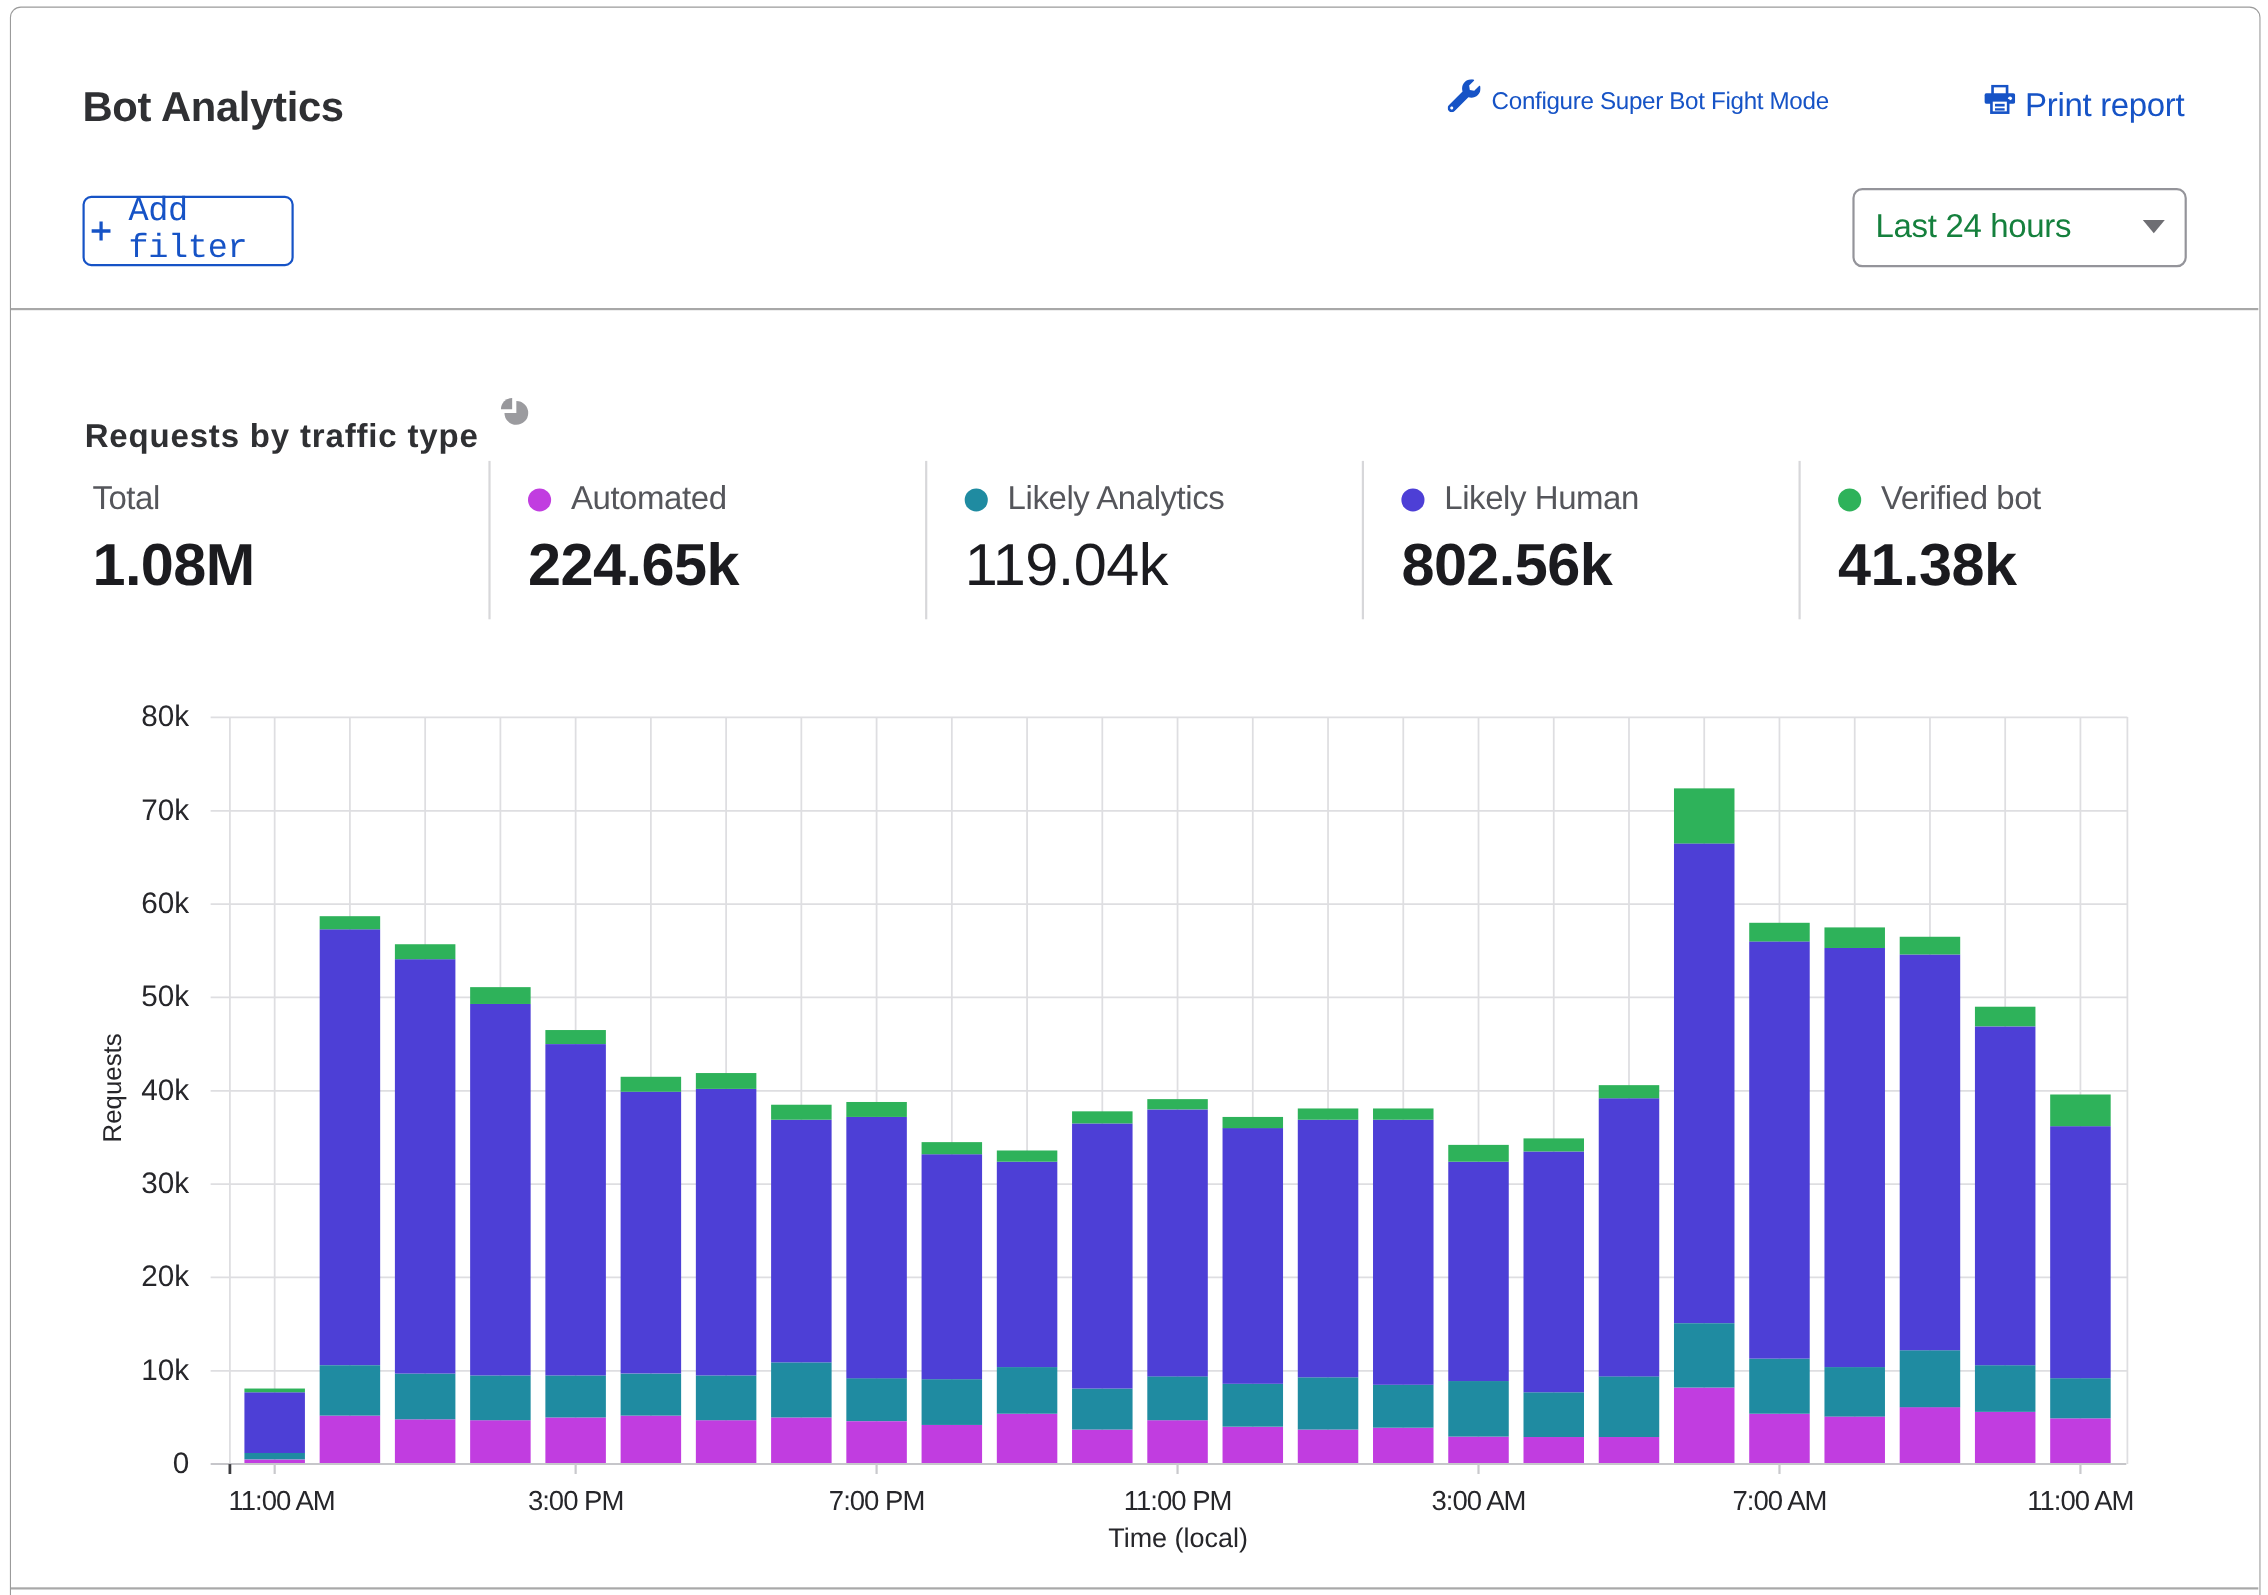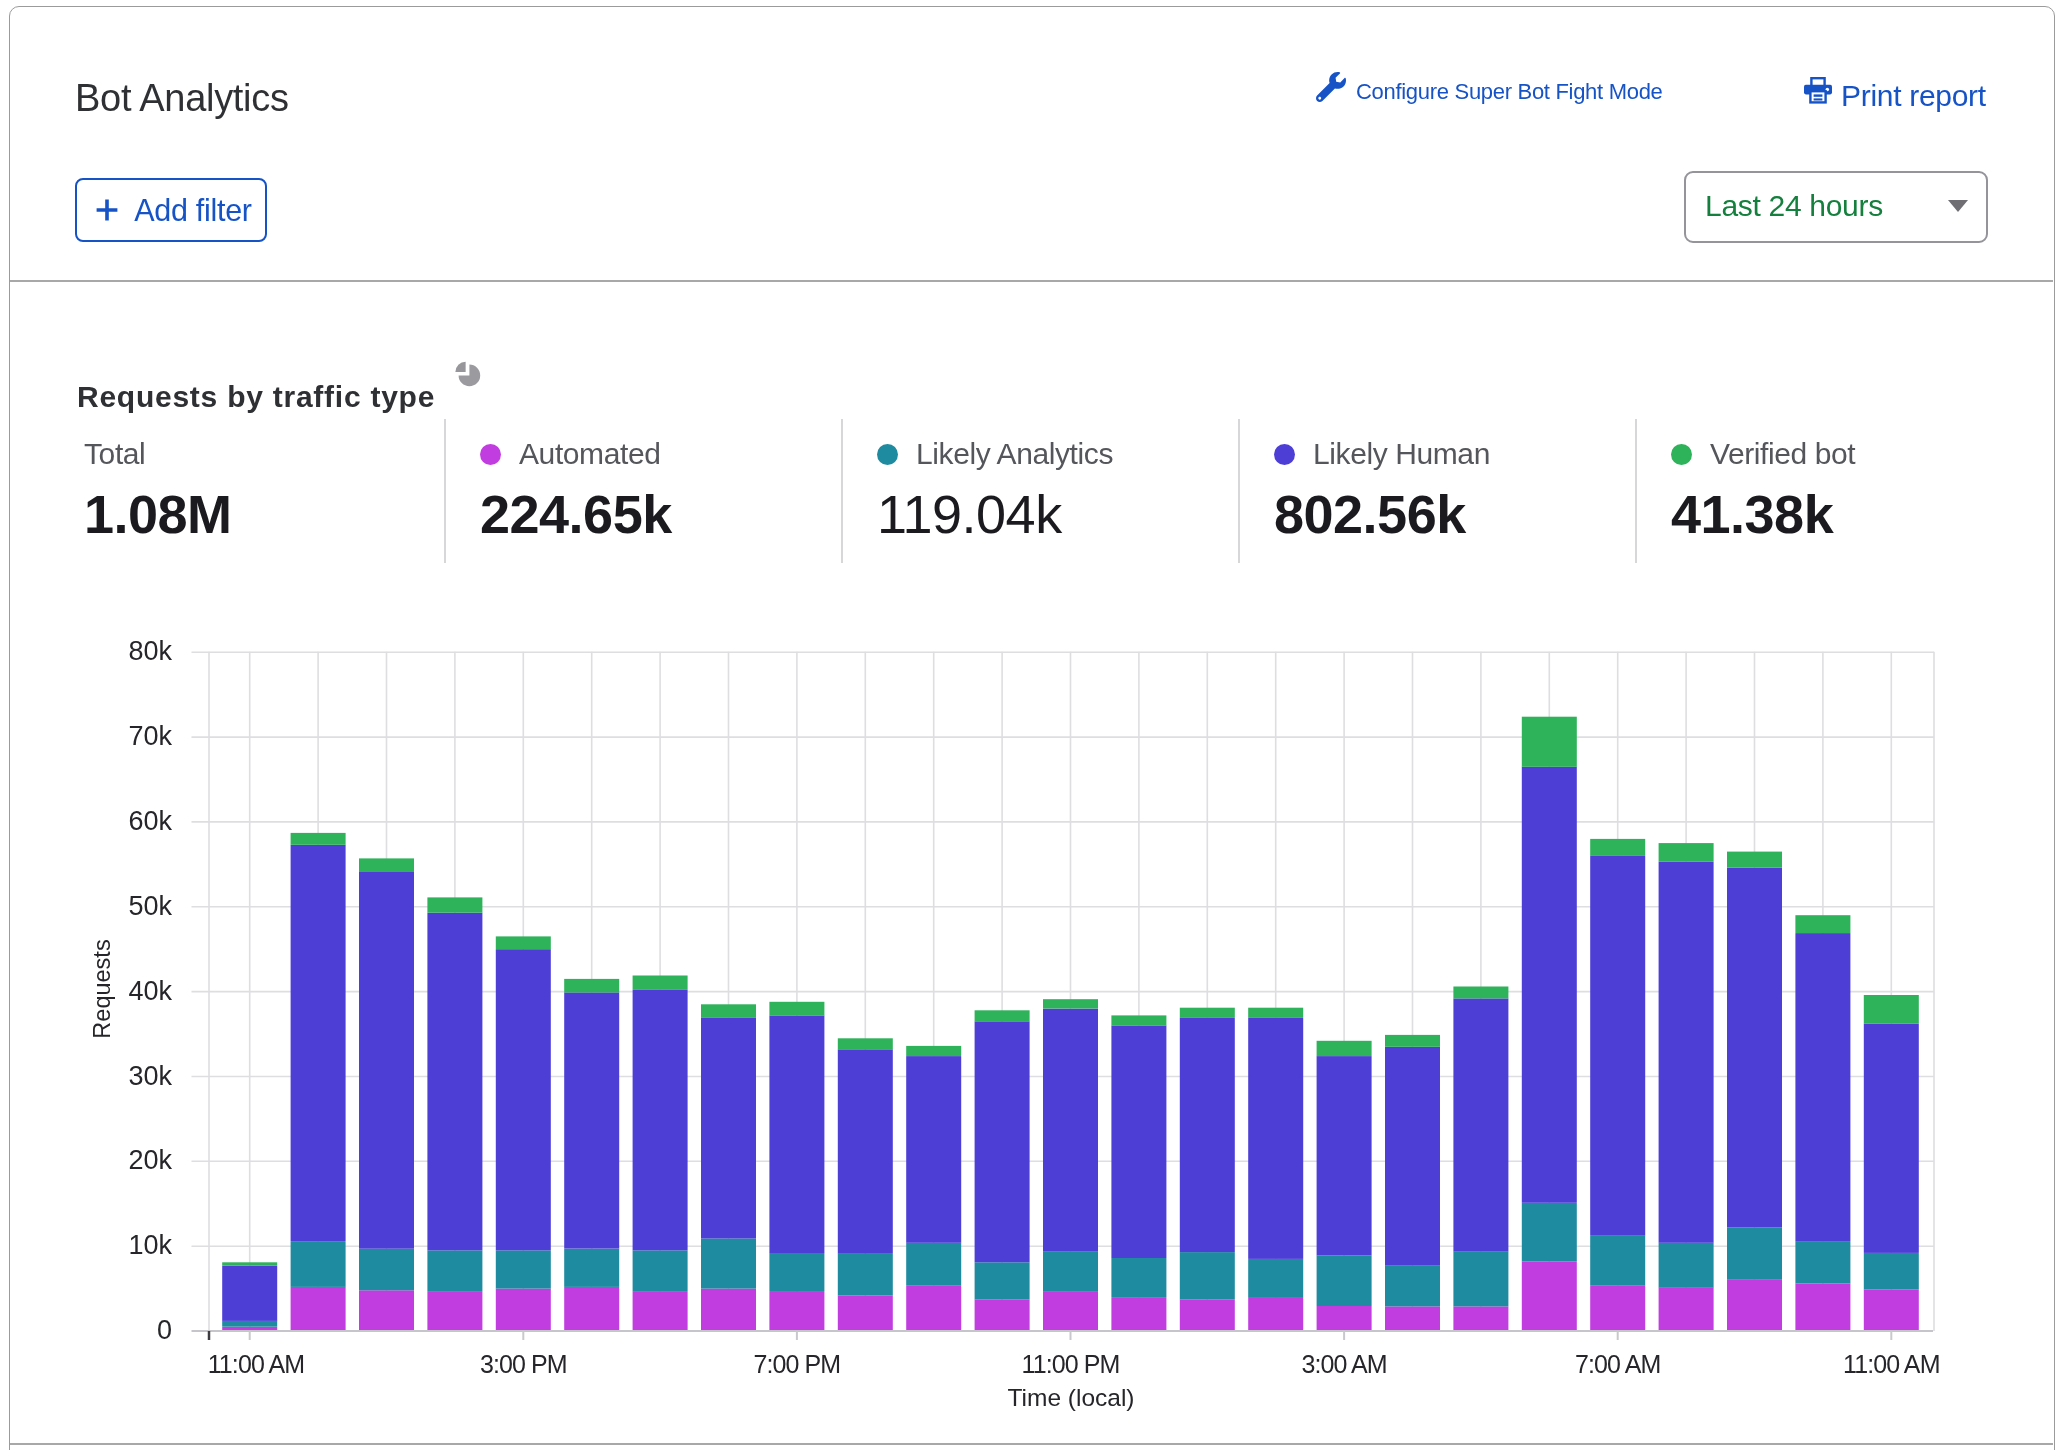--- a/index.html
+++ b/index.html
@@ -5,21 +5,21 @@
   html,body { margin:0; padding:0; background:#fff; }
   body { width:2062px; height:1450px; position:relative; overflow:hidden;
          font-family:"Liberation Sans", sans-serif; -webkit-font-smoothing:antialiased; }
   .abs { position:absolute; }
 </style>
 </head>
 <body>
 
   <div class="abs" style="left:9px;top:6px;width:2044px;height:1600px;border:1.6px solid #9b9b9b;border-radius:10px;"></div>
 
-  <div class="abs" style="left:75px;top:77px;font-size:38px;font-weight:400;letter-spacing:-0.3px;color:#2f3033;">Bot Analytics</div>
+  <div class="abs" style="left:75px;top:77px;font-size:38px;font-weight:700;letter-spacing:-0.3px;color:#2f3033;">Bot Analytics</div>
 
   <div class="abs" style="left:1316px;top:72px;">
     <svg width="30" height="30" viewBox="0 0 512 512" style="display:block">
       <path fill="#1653c6" d="M507.73 109.1c-2.24-9.03-13.54-12.09-20.12-5.51l-74.36 74.36-67.88-11.31-11.31-67.88 74.36-74.36c6.62-6.62 3.43-17.9-5.66-20.16-47.38-11.74-99.55.91-136.58 37.93-39.64 39.64-50.55 97.1-34.05 147.2L18.74 402.76c-24.99 24.99-24.99 65.51 0 90.5 24.99 24.99 65.51 24.99 90.5 0l213.21-213.21c50.12 16.71 107.47 5.68 147.37-34.22 37.07-37.07 49.7-89.32 37.91-136.73zM64 472c-13.25 0-24-10.75-24-24 0-13.26 10.75-24 24-24s24 10.74 24 24c0 13.25-10.75 24-24 24z"></path>
     </svg>
   </div>
   <div class="abs" style="left:1356px;top:79px;font-size:22px;letter-spacing:-0.3px;color:#1653c6;">Configure Super Bot Fight Mode</div>
   <div class="abs" style="left:1804px;top:77px;">
     <svg width="28" height="27" viewBox="0 0 28 27" style="display:block">
       <rect x="7.4" y="1.2" width="13.2" height="9" fill="#fff" stroke="#1653c6" stroke-width="2.4"></rect>
@@ -29,21 +29,21 @@
       <rect x="9.6" y="17.4" width="8.8" height="2.4" fill="#1653c6"></rect>
       <rect x="9.6" y="21.4" width="8.8" height="2.1" fill="#1653c6"></rect>
     </svg>
   </div>
   <div class="abs" style="left:1841px;top:79px;font-size:30px;letter-spacing:-0.3px;color:#1653c6;">Print report</div>
 
   <div class="abs" style="left:75px;top:178px;width:192px;height:64px;box-sizing:border-box;border:2.5px solid #1653c6;border-radius:8px;display:flex;align-items:center;justify-content:center;gap:15px;padding-left:5px;">
     <svg width="24" height="24" viewBox="0 0 24 24" style="display:block">
       <path fill="none" stroke="#1653c6" stroke-width="3.6" d="M12 1.6v20.8M1.6 12h20.8"></path>
     </svg>
-    <span style="font-size:30.5px;color:#1653c6;letter-spacing:-0.3px;">Add filter</span>
+    <span style="font-size:30.5px;color:#1653c6;letter-spacing:-0.3px;font-family:Liberation Mono, monospace;">Add filter</span>
   </div>
 
   <div class="abs" style="left:1684px;top:171px;width:304px;height:72px;box-sizing:border-box;border:2px solid #94949a;border-radius:9px;"></div>
   <div class="abs" style="left:1705px;top:189px;font-size:30px;color:#15803d;letter-spacing:-0.3px;">Last 24 hours</div>
   <div class="abs" style="left:1948px;top:200px;width:0;height:0;border-left:10.8px solid transparent;border-right:10.8px solid transparent;border-top:12.5px solid #6e6e73;"></div>
 
   <div class="abs" style="left:10px;top:280px;width:2043px;height:1.6px;background:#a8a8a8;"></div>
 
   <div class="abs" style="left:77px;top:358px;font-size:30px;font-weight:700;letter-spacing:0.75px;color:#2f3033;margin-top:22px;">Requests by traffic type</div>
   <div class="abs" style="left:454px;top:360px;">

